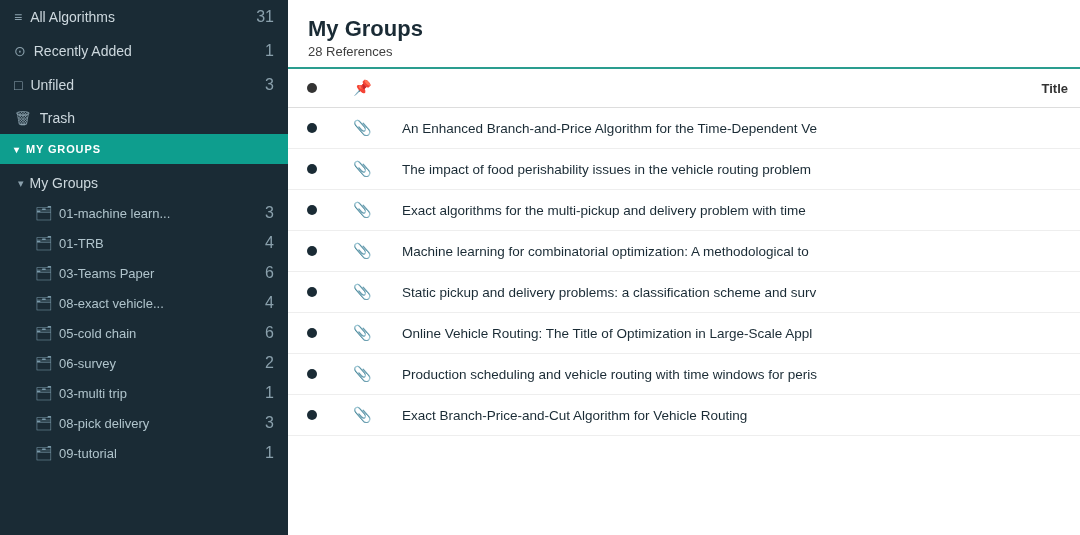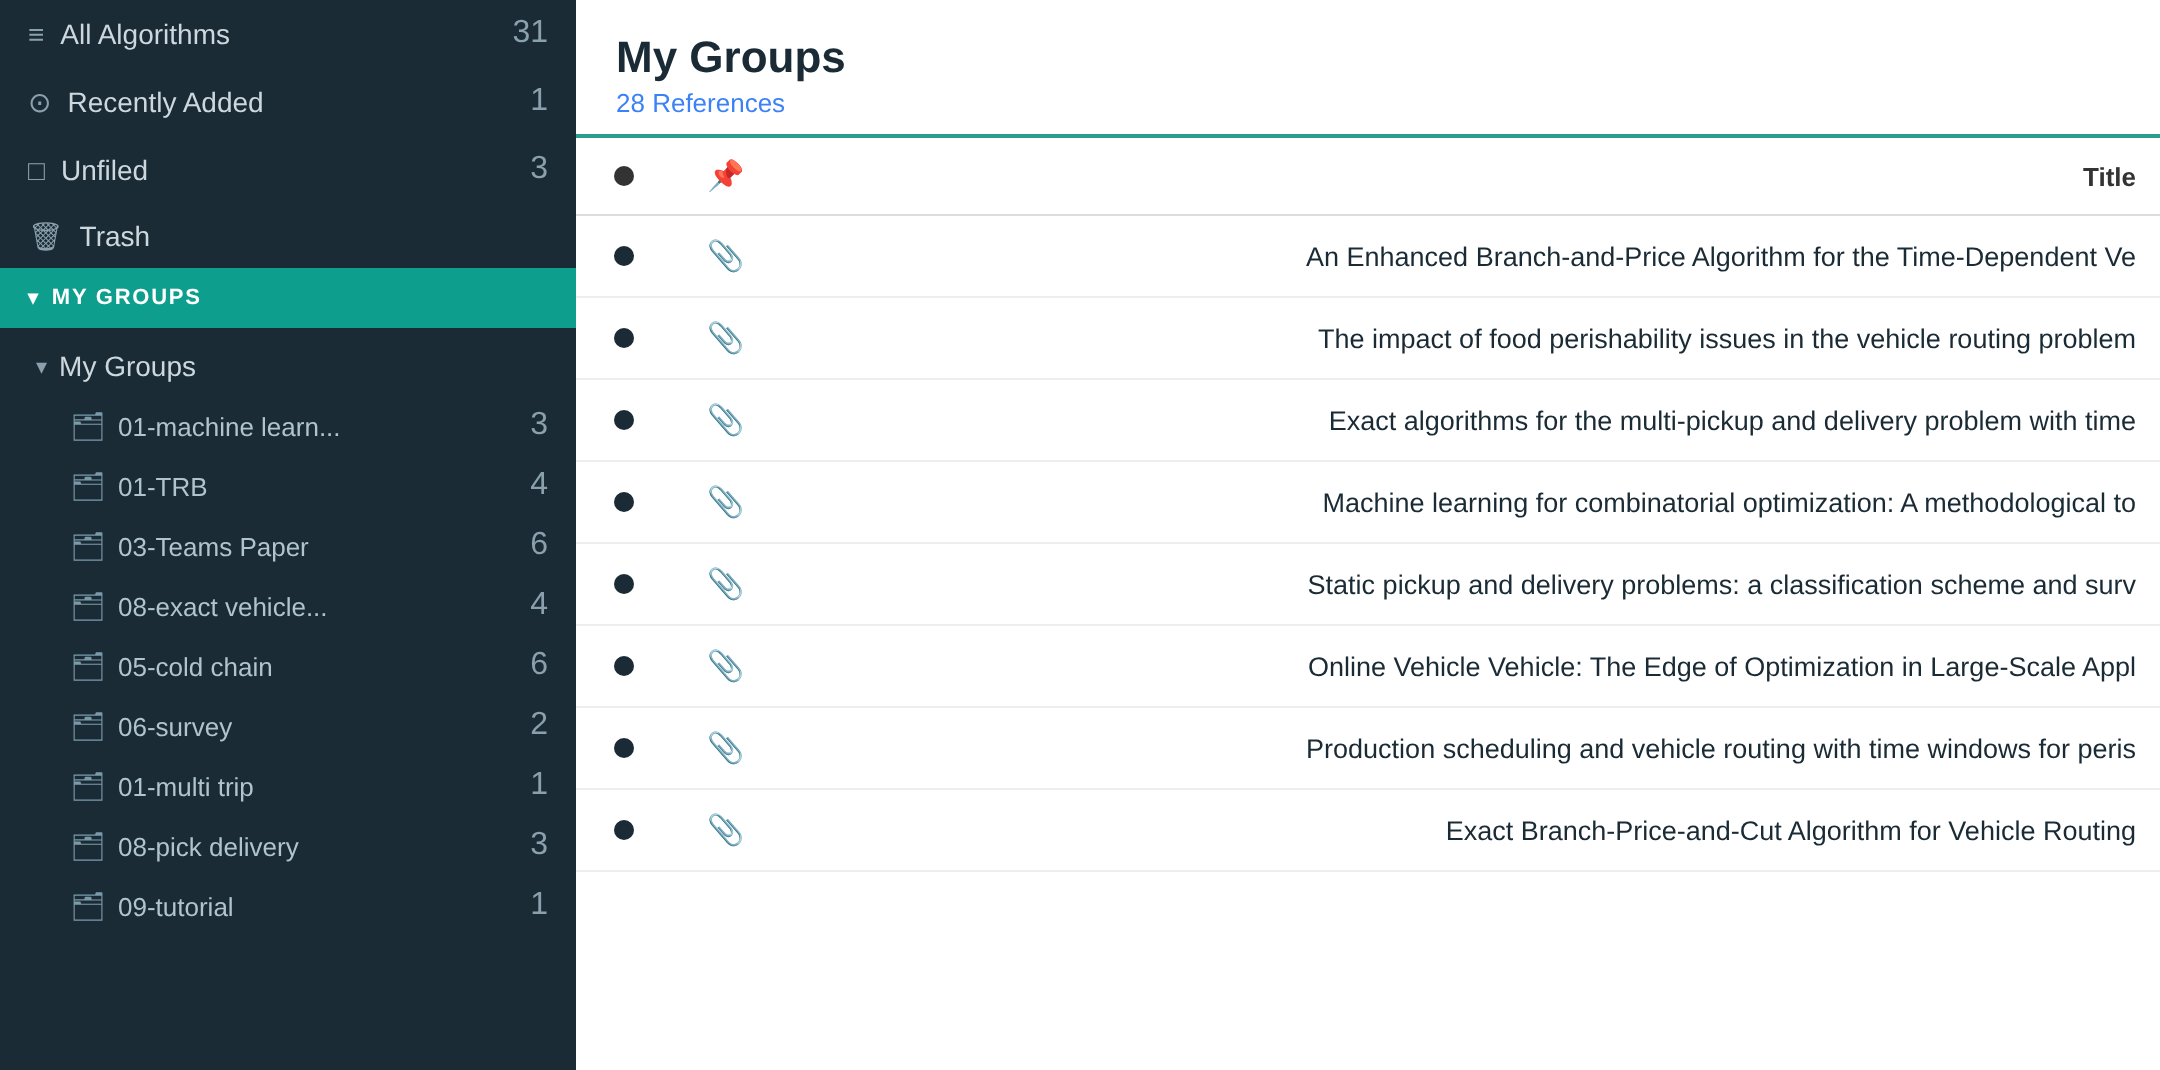--- a/index.html
+++ b/index.html
@@ -131,21 +131,21 @@
 
     .main-title {
       font-size: 22px;
       font-weight: 600;
       color: #1a2b35;
       margin-bottom: 2px;
     }
 
     .main-subtitle {
       font-size: 13px;
-      color: #3b82f6;
+      color: #404040;
     }
 
     .table-container {
       flex: 1;
       overflow-y: auto;
     }
 
     table {
       width: 100%;
       border-collapse: collapse;
@@ -175,21 +175,20 @@
     }
 
     tbody tr {
       border-bottom: 1px solid #eee;
     }
 
     tbody td {
       padding: 11px 12px;
       font-size: 13.5px;
       color: #222;
-      text-align: right;
     }
 
     tbody td:first-child {
       text-align: center;
       width: 48px;
     }
 
     tbody td:nth-child(2) {
       text-align: center;
       width: 54px;
@@ -304,21 +303,21 @@
       <div class="group-item-left">
         <span class="folder-icon">🗂</span>
         <span>06-survey</span>
       </div>
       <span class="sidebar-count">2</span>
     </div>
 
     <div class="group-item">
       <div class="group-item-left">
         <span class="folder-icon">🗂</span>
-        <span>01-multi trip</span>
+        <span>03-multi trip</span>
       </div>
       <span class="sidebar-count">1</span>
     </div>
 
     <div class="group-item">
       <div class="group-item-left">
         <span class="folder-icon">🗂</span>
         <span>08-pick delivery</span>
       </div>
       <span class="sidebar-count">3</span>
@@ -377,21 +376,21 @@
             <td class="title-text">Machine learning for combinatorial optimization: A methodological to</td>
           </tr>
           <tr>
             <td><span class="dot"></span></td>
             <td><span class="clip-icon">📎</span></td>
             <td class="title-text">Static pickup and delivery problems: a classification scheme and surv</td>
           </tr>
           <tr>
             <td><span class="dot"></span></td>
             <td><span class="clip-icon">📎</span></td>
-            <td class="title-text">Online Vehicle Vehicle: The Edge of Optimization in Large-Scale Appl</td>
+            <td class="title-text">Online Vehicle Routing: The Title of Optimization in Large-Scale Appl</td>
           </tr>
           <tr>
             <td><span class="dot"></span></td>
             <td><span class="clip-icon">📎</span></td>
             <td class="title-text">Production scheduling and vehicle routing with time windows for peris</td>
           </tr>
           <tr>
             <td><span class="dot"></span></td>
             <td><span class="clip-icon">📎</span></td>
             <td class="title-text">Exact Branch-Price-and-Cut Algorithm for Vehicle Routing</td>

